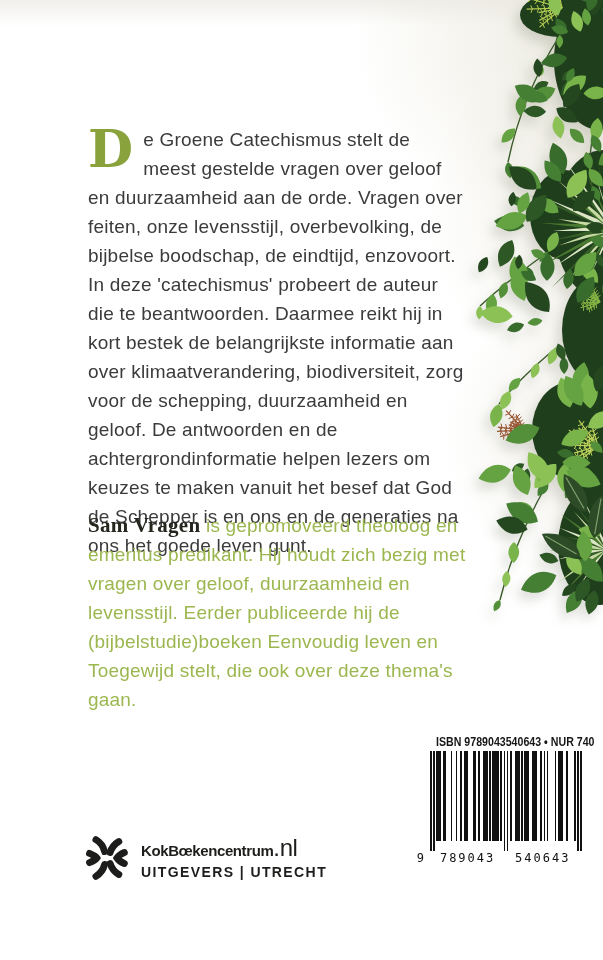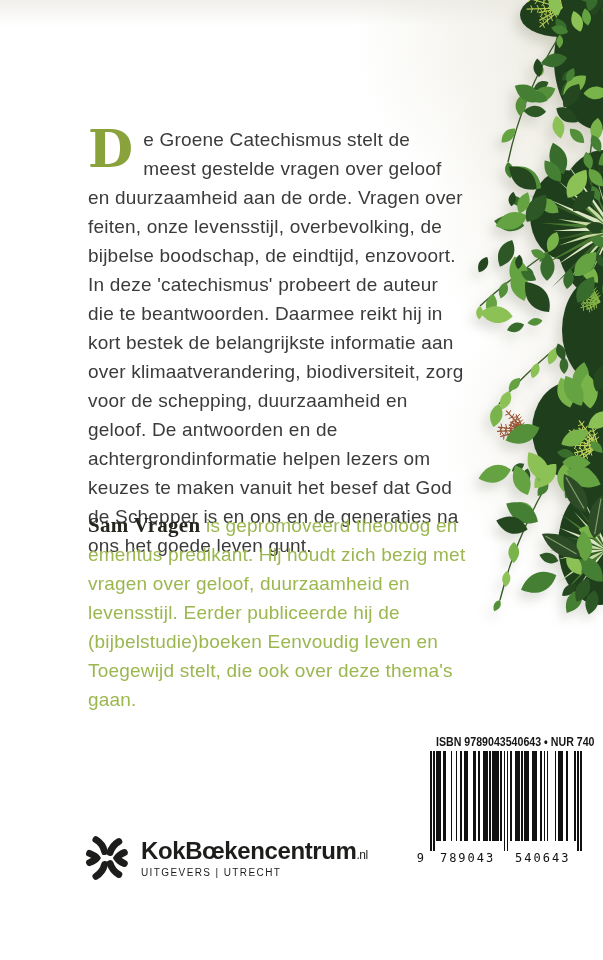--- a/index.html
+++ b/index.html
@@ -22,23 +22,23 @@
   .seg-name{font-family:"Liberation Serif",serif;font-weight:700;color:#26261f;
             font-size:21px;letter-spacing:.3px;}
   #barcode-block{position:absolute;left:414px;top:735px;width:170px;text-align:center;}
   #isbn-label{font-weight:700;font-size:12.5px;color:#161616;white-space:nowrap;
               transform:scaleX(.85);transform-origin:50% 50%;margin-left:10px;}
   #ean{margin-top:2px;display:block;}
   .bc-digits{font-family:"DejaVu Sans Mono",monospace;font-size:12px;letter-spacing:2px;}
   #publisher{position:absolute;left:84px;top:833px;display:flex;align-items:center;gap:13px;}
   #logo-x-icon{flex:0 0 auto;}
   .brand-line{line-height:1;white-space:nowrap;}
-  .brand{font-size:24px;font-weight:700;letter-spacing:-.4px;color:#1d1d1b;text-align:right;}
-  .brand-suffix{font-size:12px;font-weight:400;letter-spacing:-.4px;color:#1d1d1b;}
-  .tagline{margin-top:4px;font-size:10px;font-weight:400;letter-spacing:1.4px;color:#1d1d1b;}
+  .brand{font-size:15px;font-weight:700;letter-spacing:-.4px;color:#1d1d1b;text-align:right;}
+  .brand-suffix{font-size:24px;font-weight:400;letter-spacing:-.4px;color:#1d1d1b;}
+  .tagline{margin-top:4px;font-size:14px;font-weight:700;letter-spacing:1.4px;color:#1d1d1b;}
 </style>
 </head>
 <body>
 
 <div class="page">
 
   <div class="wash"></div>
 
   <svg id="foliage" width="190" height="632" viewBox="413 0 190 632" xmlns="http://www.w3.org/2000/svg">
       <ellipse cx="600" cy="60" rx="46" ry="70" fill="#1f3e1c"></ellipse>

